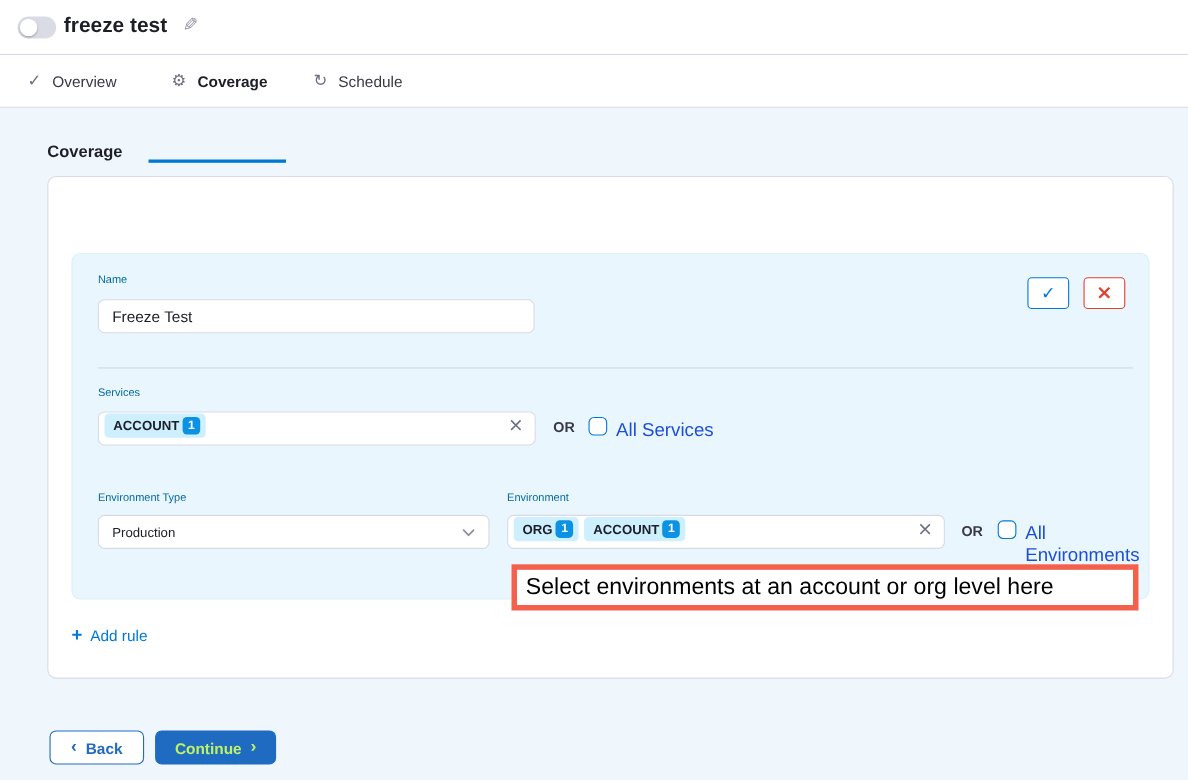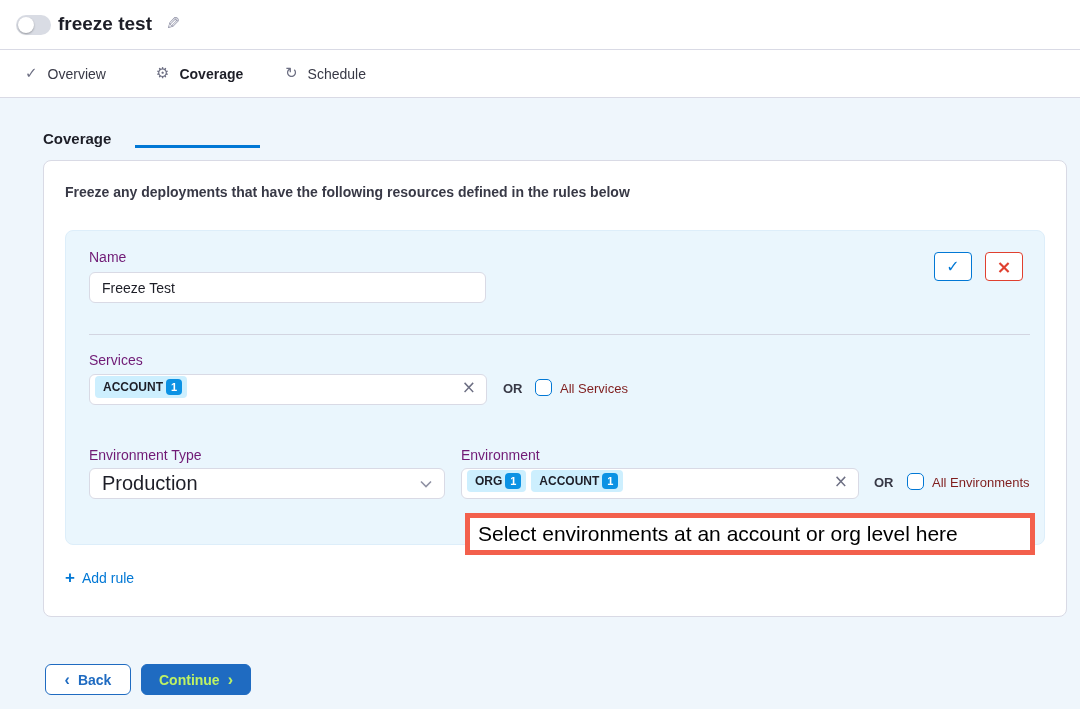--- a/index.html
+++ b/index.html
@@ -25,21 +25,21 @@
   .tab-schedule { left:285px; }
   .tab-underline { position:absolute; left:135px; top:95px; width:125px; height:3px; background:#0278d5; }
 
   
   .section-title { position:absolute; left:43px; top:130px; font-size:15px; font-weight:700; color:#1d1e27; }
   .card { position:absolute; left:43px; top:160px; width:1024px; height:457px; background:#fff; border:1px solid #d9dae5; border-radius:8px; }
   .card-desc { position:absolute; left:65px; top:184px; font-size:14px; font-weight:700; color:#383946; }
 
   .panel { position:absolute; left:65px; top:230px; width:980px; height:315px; background:#eaf6fd; border:1px solid #ddeefa; border-radius:8px; }
 
-  .field-label { position:absolute; font-size:14px; color:#701a75; }
+  .field-label { position:absolute; font-size:10px; color:#0369a1; }
   .lbl-name { left:23px; top:18px; }
   .lbl-services { left:23px; top:121px; }
   .lbl-envtype { left:23px; top:216px; }
   .lbl-envs { left:395px; top:216px; }
 
   .text-input { position:absolute; background:#fff; border:1px solid #d9dae5; border-radius:6px; height:31px; font-size:14px; color:#1d1e27; padding:0 12px; font-family:inherit; outline:none; }
   .name-input { left:23px; top:41px; width:397px; }
 
   .icon-btn { position:absolute; top:21px; width:38px; height:29px; background:#fff; border-radius:4px; display:flex; align-items:center; justify-content:center; cursor:pointer; font-family:"DejaVu Sans",sans-serif; }
   .btn-confirm { left:868px; border:1.5px solid #0278d5; color:#0278d5; font-size:16px; font-weight:700; }
@@ -54,25 +54,25 @@
   .tag-text { font-size:12px; font-weight:600; color:#1d1e27; }
   .tag-badge { margin-left:3px; min-width:16px; height:16px; background:#0b92e4; border-radius:4px; color:#fff; font-size:11px; font-weight:700; display:flex; align-items:center; justify-content:center; padding:0 3px; }
   .clear-x { margin-left:auto; color:#6d6f83; font-size:17px; cursor:pointer; font-family:"DejaVu Sans",sans-serif; line-height:1; }
 
   .or-label { position:absolute; font-size:13px; font-weight:600; color:#383946; }
   .or-1 { left:437px; top:150px; }
   .or-2 { left:808px; top:244px; }
   .checkbox { position:absolute; width:17px; height:17px; background:#fff; border:1.5px solid #0278d5; border-radius:5px; cursor:pointer; }
   .cb-1 { left:469px; top:148px; }
   .cb-2 { left:841px; top:242px; }
-  .cb-label { position:absolute; font-size:13px; color:#7f1d1d; }
+  .cb-label { position:absolute; font-size:17px; color:#1d4ed8; }
   .cbl-1 { left:494px; top:150px; }
   .cbl-2 { left:866px; top:244px; }
 
-  .select { position:absolute; left:23px; top:237px; width:356px; height:31px; background:#fff; border:1px solid #d9dae5; border-radius:6px; display:flex; align-items:center; padding:0 12px; font-size:20px; color:#1d1e27; cursor:pointer; }
+  .select { position:absolute; left:23px; top:237px; width:356px; height:31px; background:#fff; border:1px solid #d9dae5; border-radius:6px; display:flex; align-items:center; padding:0 12px; font-size:12px; color:#1d1e27; cursor:pointer; }
   .select svg { margin-left:auto; }
 
   .annotation { position:absolute; background:#fff; border:5px solid #f3604c; color:#000; font-size:21px; z-index:6; white-space:nowrap; overflow:hidden; }
   .note-1 { left:88px; top:407px; width:511px; height:39px; line-height:29px; padding:0 6px; }
   .note-2 { left:465px; top:513px; width:570px; height:42px; line-height:32px; padding:0 8px; }
 
   .add-rule { position:absolute; left:65px; top:569px; display:flex; align-items:center; gap:7px; color:#0278d5; font-size:14px; cursor:pointer; }
   .add-rule .plus { font-size:17px; font-weight:600; line-height:1; }
 
   .footer-btn { position:absolute; top:664px; height:31px; border-radius:6px; display:flex; align-items:center; justify-content:center; gap:8px; font-size:14px; font-weight:700; cursor:pointer; }
@@ -109,21 +109,20 @@
     <div class="tab tab-schedule">
       <span class="ticon">↻</span>
       <span>Schedule</span>
     </div>
     <div class="tab-underline"></div>
   </div>
 
   <div class="section-title">Coverage</div>
 
   <div class="card"></div>
-  <div class="card-desc">Freeze any deployments that have the following resources defined in the rules below</div>
 
   <div class="panel">
     <div class="field-label lbl-name">Name</div>
     <input class="text-input name-input" type="text" value="Freeze Test" style="">
 
     <div class="icon-btn btn-confirm">
         <span>✓</span>
       </div>
     <div class="icon-btn btn-cancel">
         <span>×</span>

